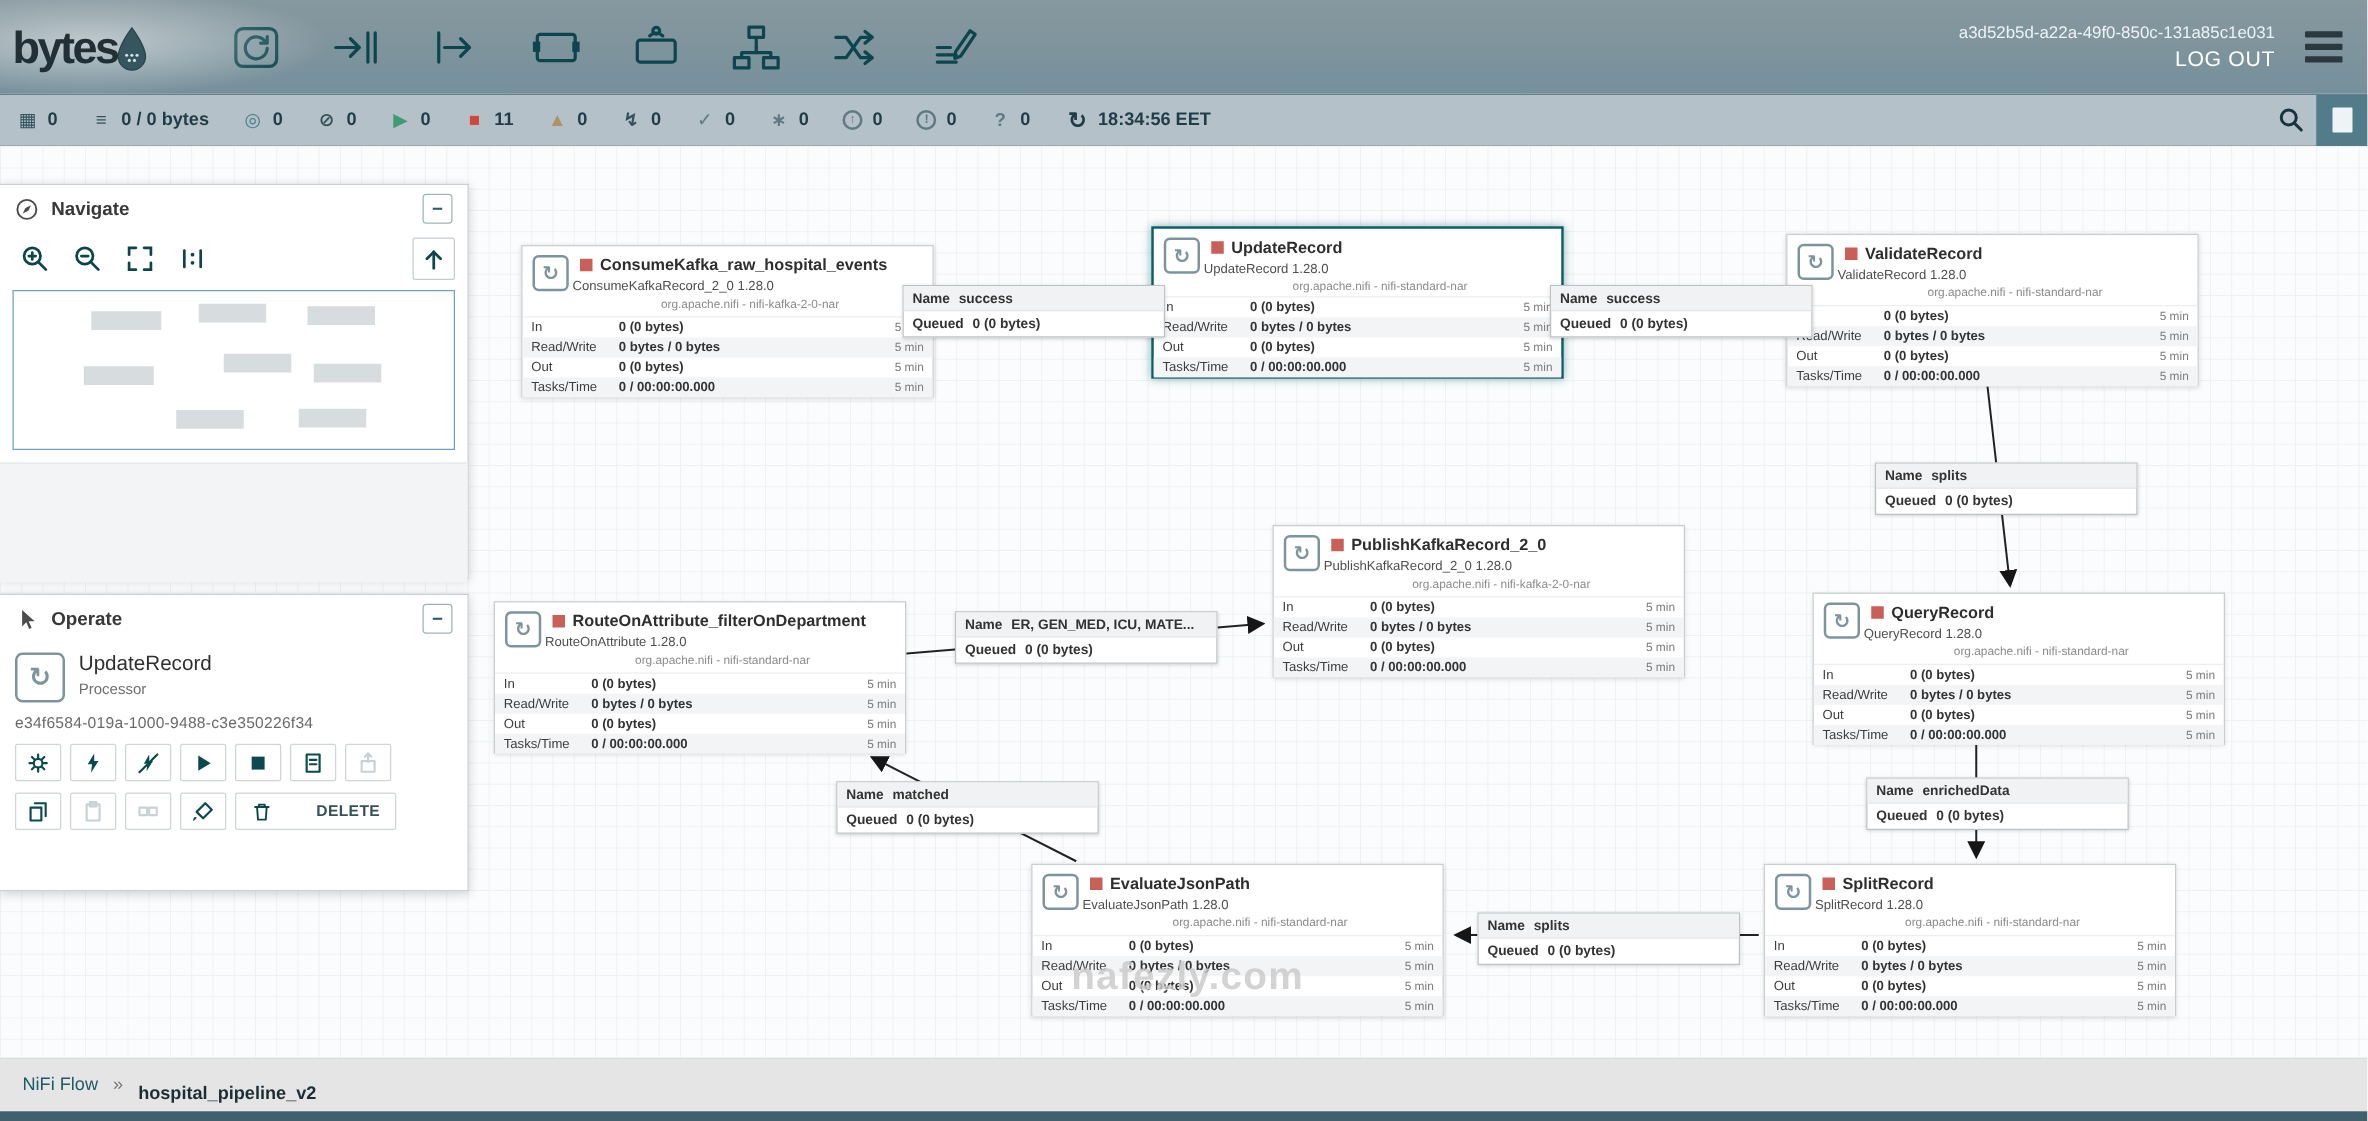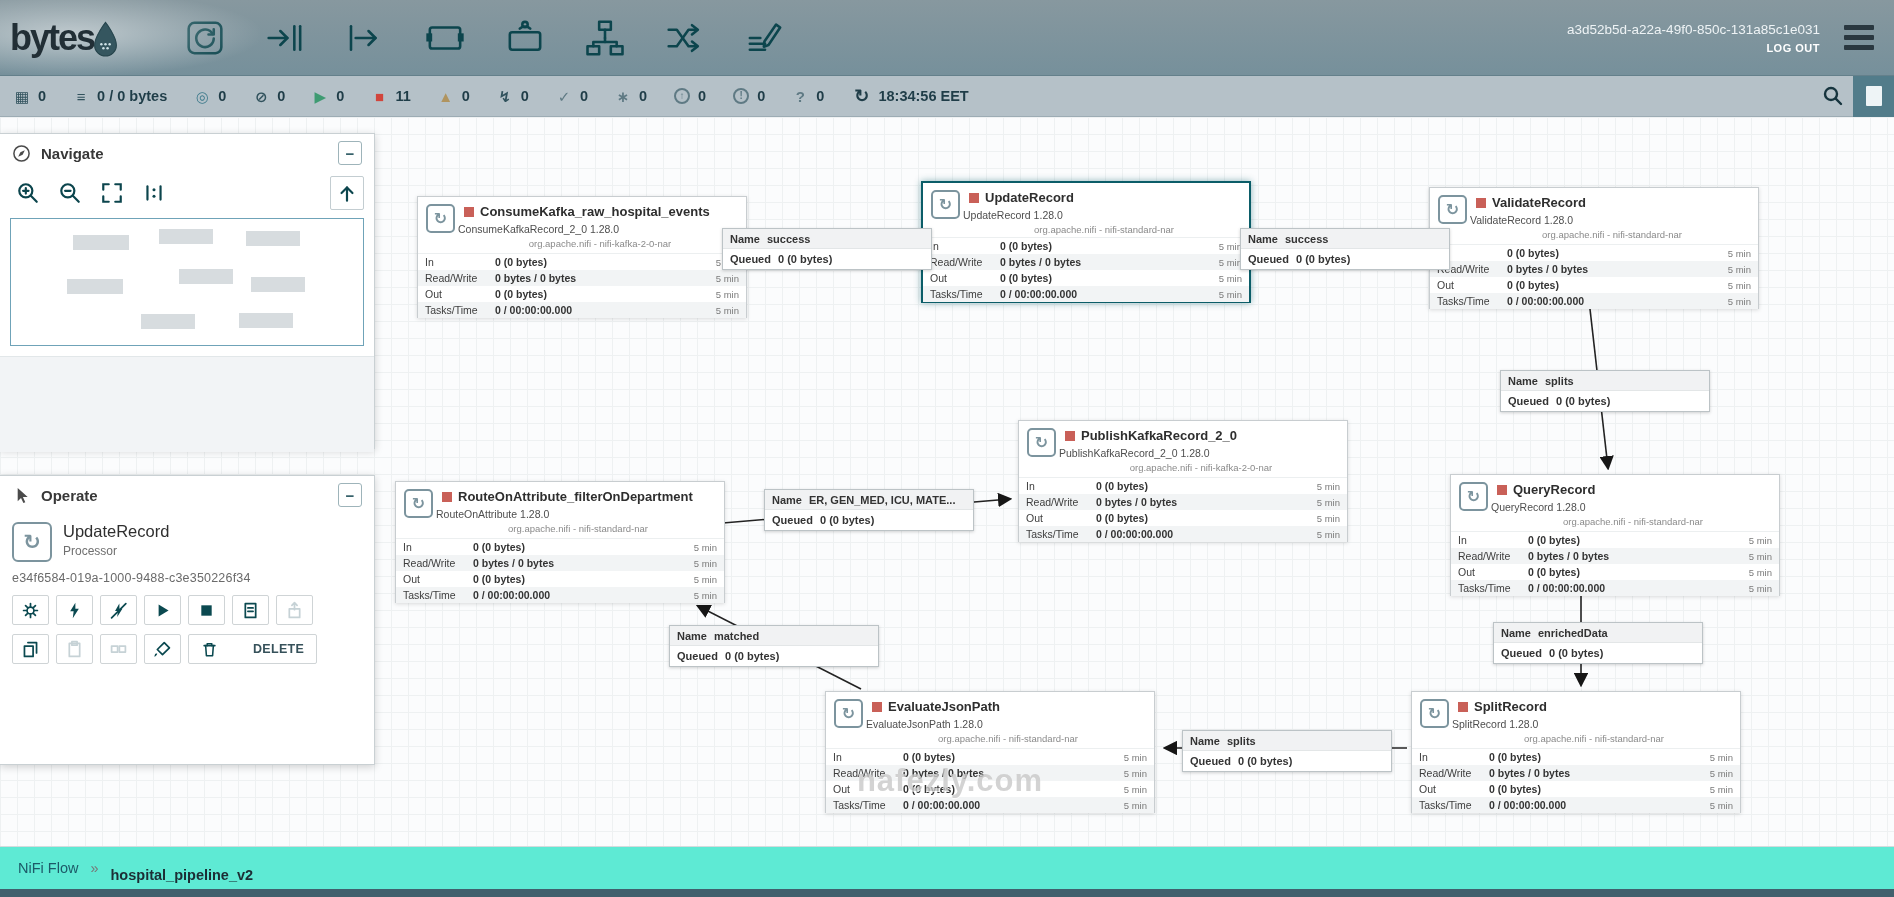--- a/index.html
+++ b/index.html
@@ -18,21 +18,21 @@
   .toolbar { display:flex; align-items:center; gap:34px; margin-left:42px; }
   .tb-btn { background:none; border:none; cursor:pointer; width:46px; height:46px;
     display:flex; align-items:center; justify-content:center; }
   .tb-btn svg { width:42px; height:42px; }
   .tb-btn svg path, .tb-btn svg rect, .tb-btn svg circle { stroke:#0c454d; stroke-width:2.2; fill:none;
     stroke-linecap:round; stroke-linejoin:round; }
   .tb-btn svg .fil { fill:#0c454d; stroke:none; }
   .header-right { margin-left:auto; display:flex; align-items:center; gap:20px; padding-right:16px; }
   .id-block { display:flex; flex-direction:column; align-items:flex-end; gap:5px; }
   .session-id { font-size:13.5px; color:#eef3f5; }
-  .logout { font-size:11px; font-weight:700; letter-spacing:.5px; color:#ffffff; background:none; border:none; cursor:pointer; }
+  .logout { font-size:17px; font-weight:400; letter-spacing:.5px; color:#ffffff; background:none; border:none; cursor:pointer; }
   .hamburger { background:none; border:none; cursor:pointer; display:flex; flex-direction:column; gap:5px; padding:4px; }
   .hamburger span { display:block; width:30px; height:5px; border-radius:1px; background:#2a3840; }
 
   
   .status-bar { height:41px; background:#b5c1c8; display:flex; align-items:center; padding-left:14px;
     border-bottom:1px solid #9dacb4; }
   .sb-counters { display:flex; align-items:center; gap:27px; }
   .sb-item { display:flex; align-items:center; gap:8px; }
   .sb-ico { font-size:15px; line-height:1; min-width:16px; text-align:center; font-weight:700; }
   .sb-ico.circled { font-size:10px; width:16px; height:16px; border:2px solid currentColor; border-radius:50%;
@@ -81,22 +81,22 @@
   .conn-label { position:absolute; width:210px; background:#fff; border:1px solid #bcc3c6;
     box-shadow:0 1px 3px rgba(0,0,0,.18); z-index:3; font-size:11px; cursor:pointer; }
   .conn-row { display:flex; align-items:center; gap:7px; height:20px; padding:0 7px; white-space:nowrap; overflow:hidden; }
   .conn-row-name { background:#f1f2f3; border-bottom:1px solid #e3e6e7; }
   .conn-row .k { font-weight:700; color:#333; }
   .conn-name, .conn-queued { font-weight:600; color:#333; overflow:hidden; text-overflow:ellipsis; }
 
   
   .side-panel { position:absolute; left:0; width:375px; background:#fff; border:1px solid #c9d0d3; border-left:none;
     box-shadow:0 2px 8px rgba(0,0,0,.18); z-index:10; }
-  .panel-navigate { top:16px; height:316px; }
-  .panel-operate { top:358px; height:290px; }
+  .panel-navigate { top:30px; height:316px; }
+  .panel-operate { top:358px; height:238px; }
   .panel-head { height:38px; display:flex; align-items:center; gap:10px; padding:0 12px;
     font-size:15px; font-weight:700; color:#383838; }
   .panel-head svg { width:19px; height:19px; }
   .panel-head svg path, .panel-head svg circle { stroke:#4b4b4b; stroke-width:1.6; fill:none; stroke-linejoin:round; }
   .panel-head svg .fil { fill:#4b4b4b; stroke:none; }
   .collapse-btn { margin-left:auto; width:24px; height:24px; background:#fff; border:1px solid #9eb4ba; border-radius:3px;
     color:#2d5a64; cursor:pointer; display:flex; align-items:center; justify-content:center; font-size:15px; font-weight:700; line-height:1; }
 
   .nav-tools { display:flex; align-items:center; gap:6px; padding:4px 10px 6px; }
   .nav-btn { width:36px; height:32px; background:none; border:none; cursor:pointer;
@@ -129,21 +129,21 @@
   .delete-btn svg { width:17px; height:17px; }
   .delete-btn svg path { stroke:currentColor; stroke-width:2; fill:none; stroke-linecap:round; stroke-linejoin:round; }
 
   
   .watermark { position:absolute; left:755px; top:763px; width:390px; text-align:center; z-index:40;
     pointer-events:none; color:#c9c9c9; opacity:.8; text-shadow:0 1px 0 #fff; }
   .wm1 { font-size:44px; font-weight:700; }
   .wm2 { font-size:31px; font-weight:600; letter-spacing:1px; }
 
   
-  .breadcrumb-bar { height:43px; background:#5eead4; border-top:1px solid #d5dbdd;
+  .breadcrumb-bar { height:43px; background:#e5e5e5; border-top:1px solid #d5dbdd;
     display:flex; align-items:center; gap:12px; padding:0 18px; font-size:14.5px; }
   .crumb-root { color:#1d5a68; text-decoration:none; cursor:pointer; }
   .crumb-sep { color:#777; }
   .crumb-current { font-weight:700; color:#1c2e35;margin-top:14px; }
   .bottom-strip { height:8px; background:#41606d; }
 </style>
 </head>
 <body>
 
 <div class="app">

